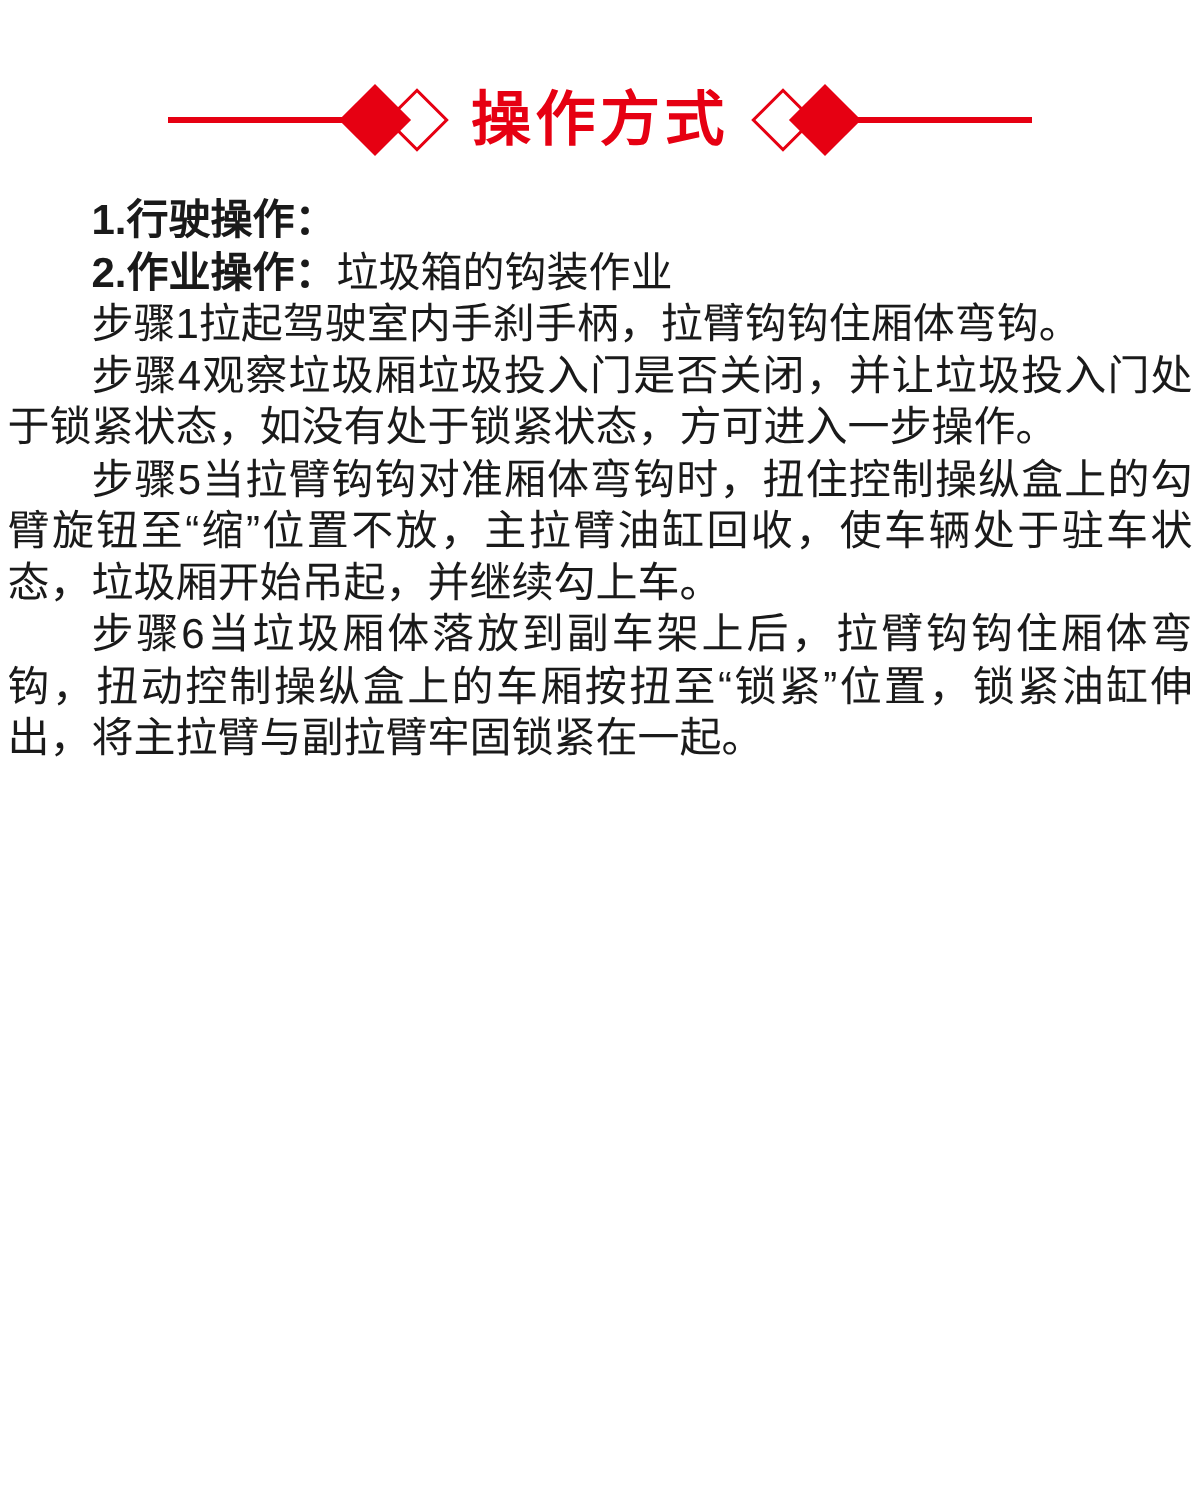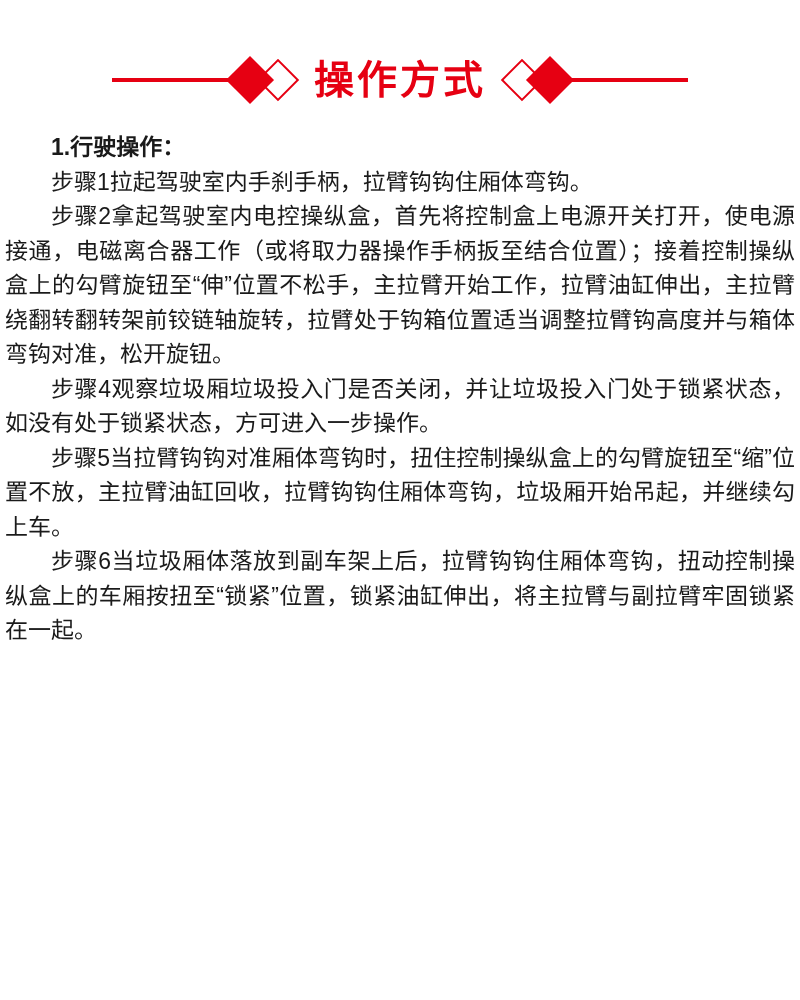--- a/index.html
+++ b/index.html
@@ -71,21 +71,21 @@
     letter-spacing: 3px;
     line-height: 52px;
     white-space: nowrap;
   }
 
   
   .body {
     margin-top: 24px;
     padding: 0 5px;
     color: #1a1a1a;
-    font-size: 23px;
+    font-size: 28px;
     line-height: 34.5px;
     text-align: justify;
   }
   .body p {
     margin: 0;
     text-indent: 2em;
   }
   .body p.bold {
     font-weight: bold;
   }
@@ -107,20 +107,20 @@
     <h1 class="title">操作方式</h1>
     <span class="dgroup right">
       <i class="d line"></i>
       <i class="d fill"></i>
     </span>
     <span class="rule"></span>
   </div>
 
   <div class="body">
     <p class="bold">1.行驶操作：</p>
+    <p><b>2.作业操作：</b><span>垃圾箱的钩装作业</span></p>
     <p>步骤1拉起驾驶室内手刹手柄，拉臂钩钩住厢体弯钩。</p>
-    <p>步骤2拿起驾驶室内电控操纵盒，首先将控制盒上电源开关打开，使电源接通，电磁离合器工作（或将取力器操作手柄扳至结合位置）；接着控制操纵盒上的勾臂旋钮至“伸”位置不松手，主拉臂开始工作，拉臂油缸伸出，主拉臂绕翻转翻转架前铰链轴旋转，拉臂处于钩箱位置适当调整拉臂钩高度并与箱体弯钩对准，松开旋钮。</p>
     <p>步骤4观察垃圾厢垃圾投入门是否关闭，并让垃圾投入门处于锁紧状态，如没有处于锁紧状态，方可进入一步操作。</p>
-    <p>步骤5当拉臂钩钩对准厢体弯钩时，扭住控制操纵盒上的勾臂旋钮至“缩”位置不放，主拉臂油缸回收，拉臂钩钩住厢体弯钩，垃圾厢开始吊起，并继续勾上车。</p>
+    <p>步骤5当拉臂钩钩对准厢体弯钩时，扭住控制操纵盒上的勾臂旋钮至“缩”位置不放，主拉臂油缸回收，使车辆处于驻车状态，垃圾厢开始吊起，并继续勾上车。</p>
     <p>步骤6当垃圾厢体落放到副车架上后，拉臂钩钩住厢体弯钩，扭动控制操纵盒上的车厢按扭至“锁紧”位置，锁紧油缸伸出，将主拉臂与副拉臂牢固锁紧在一起。</p>
   </div>
 
 </div>
 
 </body></html>

